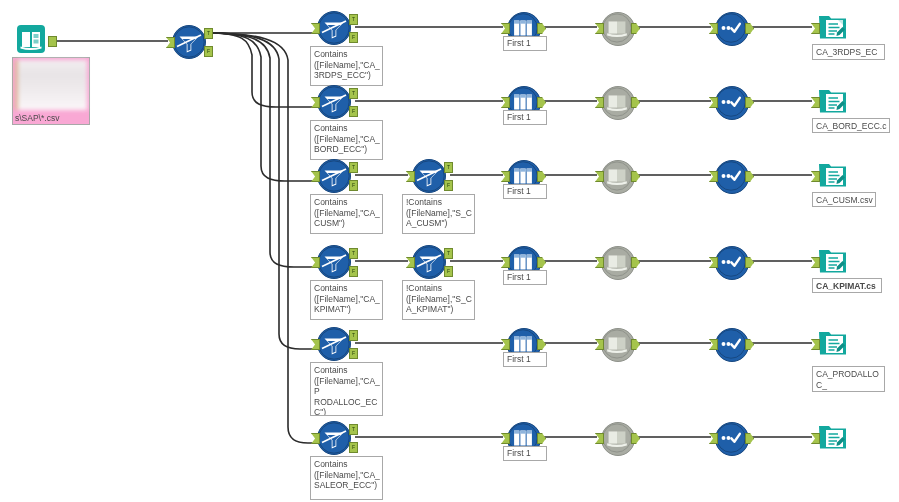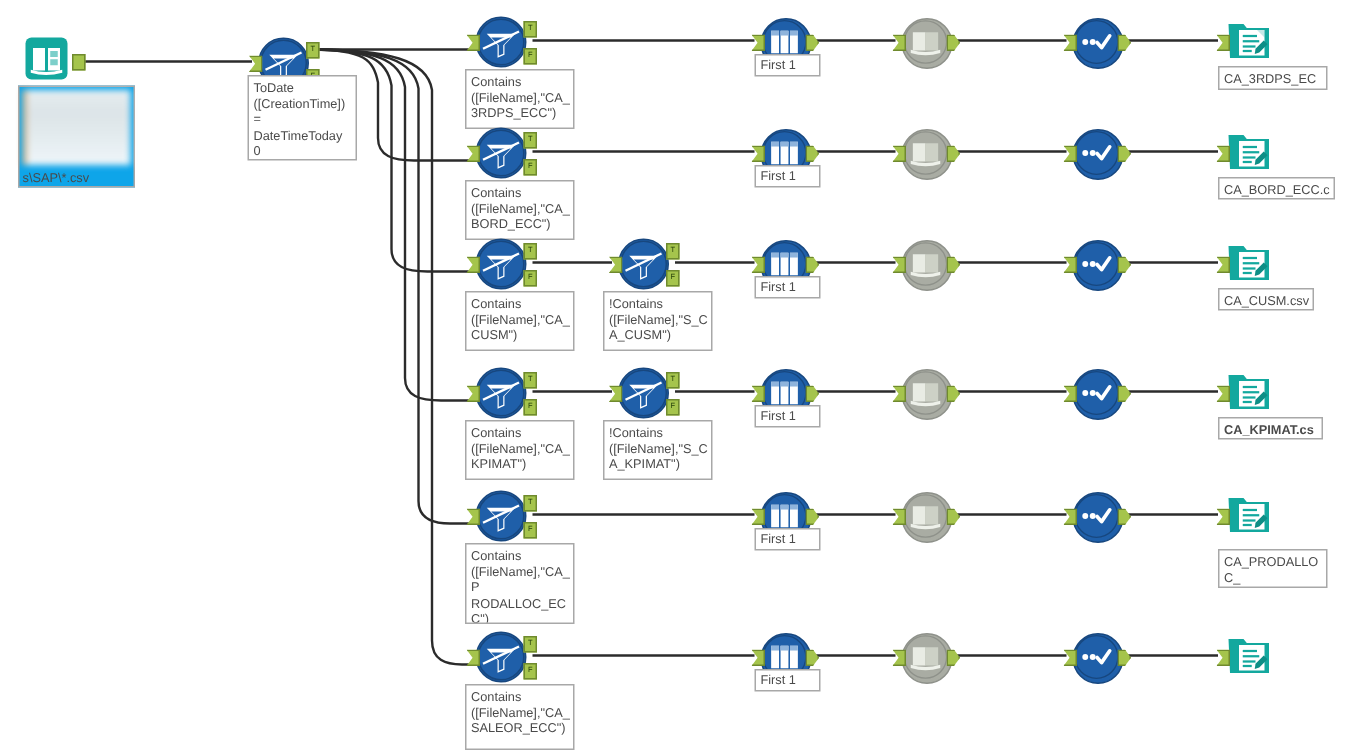--- a/index.html
+++ b/index.html
@@ -35,21 +35,21 @@
   .anch.lbl{clip-path:none;}
 
   
   .ann{position:absolute;border:1px solid #a8a8a8;background:#ffffff;
        font-size:8.5px;line-height:10.5px;color:#4a4a4a;
        padding:2px 2px 2px 3px;box-sizing:border-box;
        font-family:"Liberation Sans",sans-serif;white-space:pre-wrap;
        word-break:break-word;overflow:hidden;}
 
   
-  .thumb{position:absolute;border:1px solid #a8a8a8;background:#0ea5e9;box-sizing:border-box;}
+  .thumb{position:absolute;border:1px solid #a8a8a8;background:#f9a8d4;box-sizing:border-box;}
   .thumb .blur{position:absolute;left:2px;top:2px;right:2px;bottom:14px;
      background:
        linear-gradient(90deg,#d9b48a 0 3px,rgba(255,255,255,0) 3px 100%),
        linear-gradient(180deg,#f2f2f2 0%,#e8e8e8 30%,#efefef 60%,#fbfbfb 100%);
      filter:blur(2px);opacity:.95;}
   .thumb .cap{position:absolute;left:2px;bottom:1px;font-size:8.5px;color:#4a4a4a;}
 </style>
 </head>
 <body>
 
@@ -126,24 +126,20 @@
         <circle cx="16" cy="16" r="15.2" fill="#1f5fa9" stroke="#17477f"></circle>
         <path d="M6.5 10.5 h19 l-7.2 7.5 v6.5 l-4.6 2 v-8.5 z" fill="#ffffff"></path>
         <path d="M9.5 13 h13 l-5 5.2 v5.6 l-3 1.3 v-6.9 z" fill="#1f5fa9"></path>
         <line x1="4" y1="20.5" x2="28" y2="9" stroke="#ffffff" stroke-width="1.6"></line>
       </svg>
     </div>
     <div class="anch in" style="left:-6px;top:12px;"></div>
     <div class="anch lbl" style="left:32px;top:3px;">T</div>
     <div class="anch lbl" style="left:32px;top:21px;">F</div>
   </div>
-  <div class="ann" style="left:165px;top:50px;width:73px;height:57px;">ToDate
-([CreationTime])
-= DateTimeToday
-0</div>
 
   <div class="node" style="left:317px;top:11px;">
     <div class="circ filter">
       <svg width="32" height="32" viewBox="0 0 32 32">
           <circle cx="16" cy="16" r="15.2" fill="#1f5fa9" stroke="#17477f"></circle>
           <path d="M6.5 10.5 h19 l-7.2 7.5 v6.5 l-4.6 2 v-8.5 z" fill="#ffffff"></path>
           <path d="M9.5 13 h13 l-5 5.2 v5.6 l-3 1.3 v-6.9 z" fill="#1f5fa9"></path>
           <line x1="4" y1="20.5" x2="28" y2="9" stroke="#ffffff" stroke-width="1.6"></line>
         </svg>
     </div>

